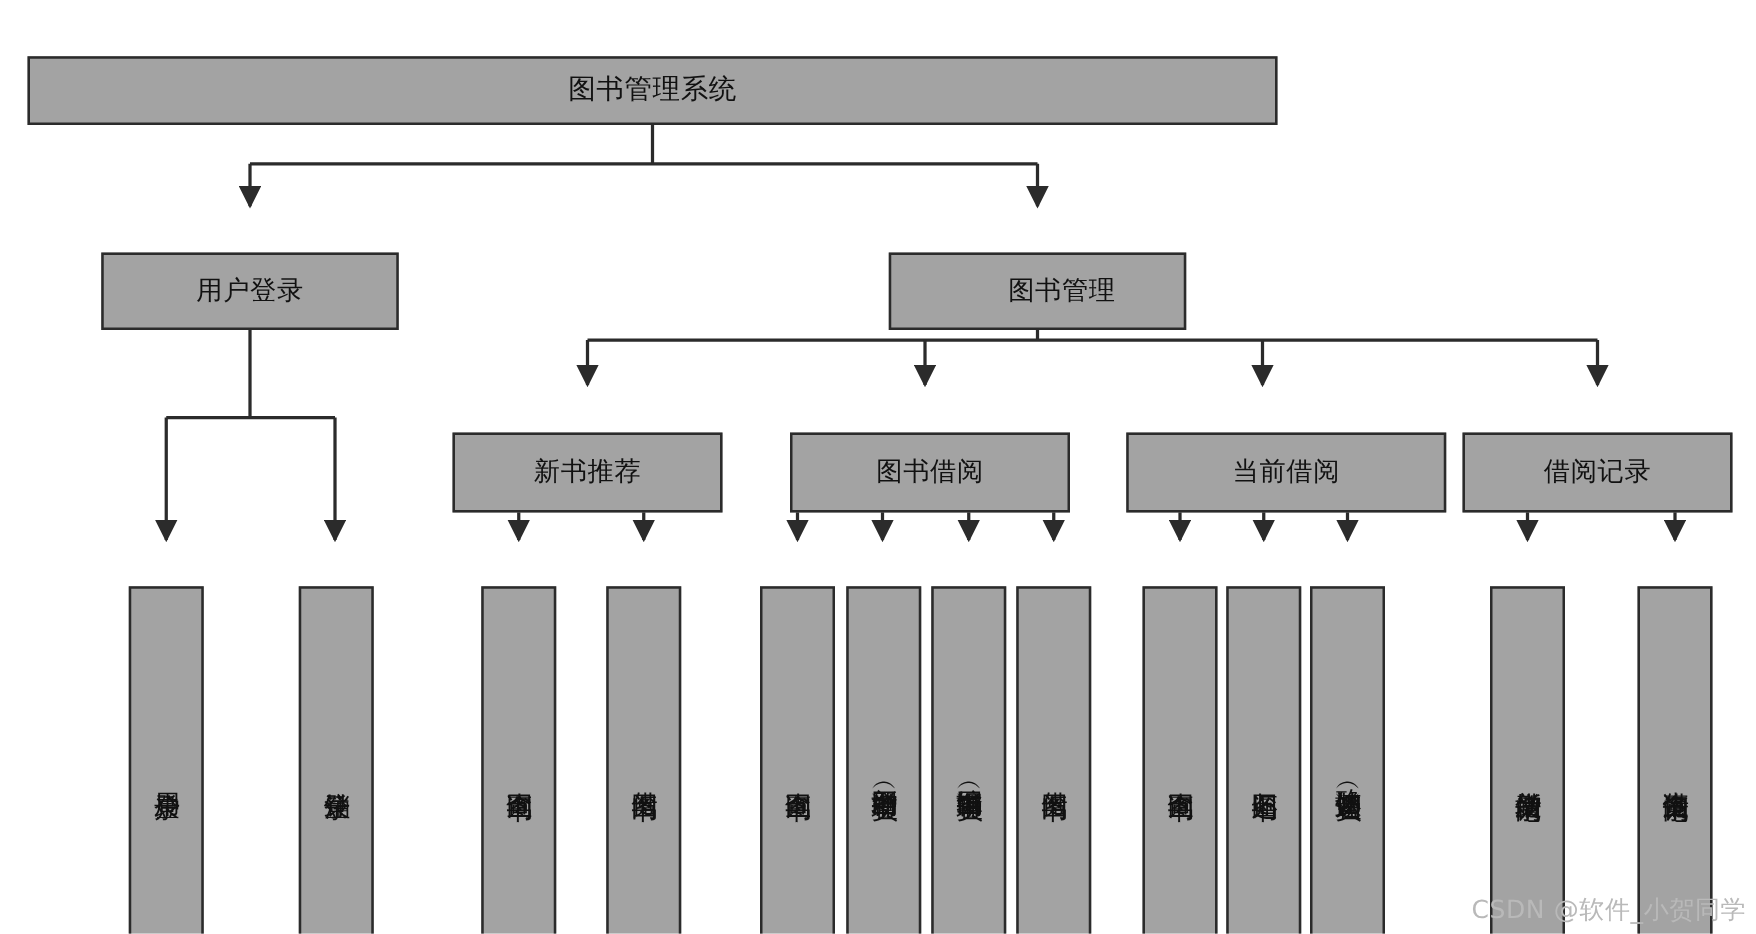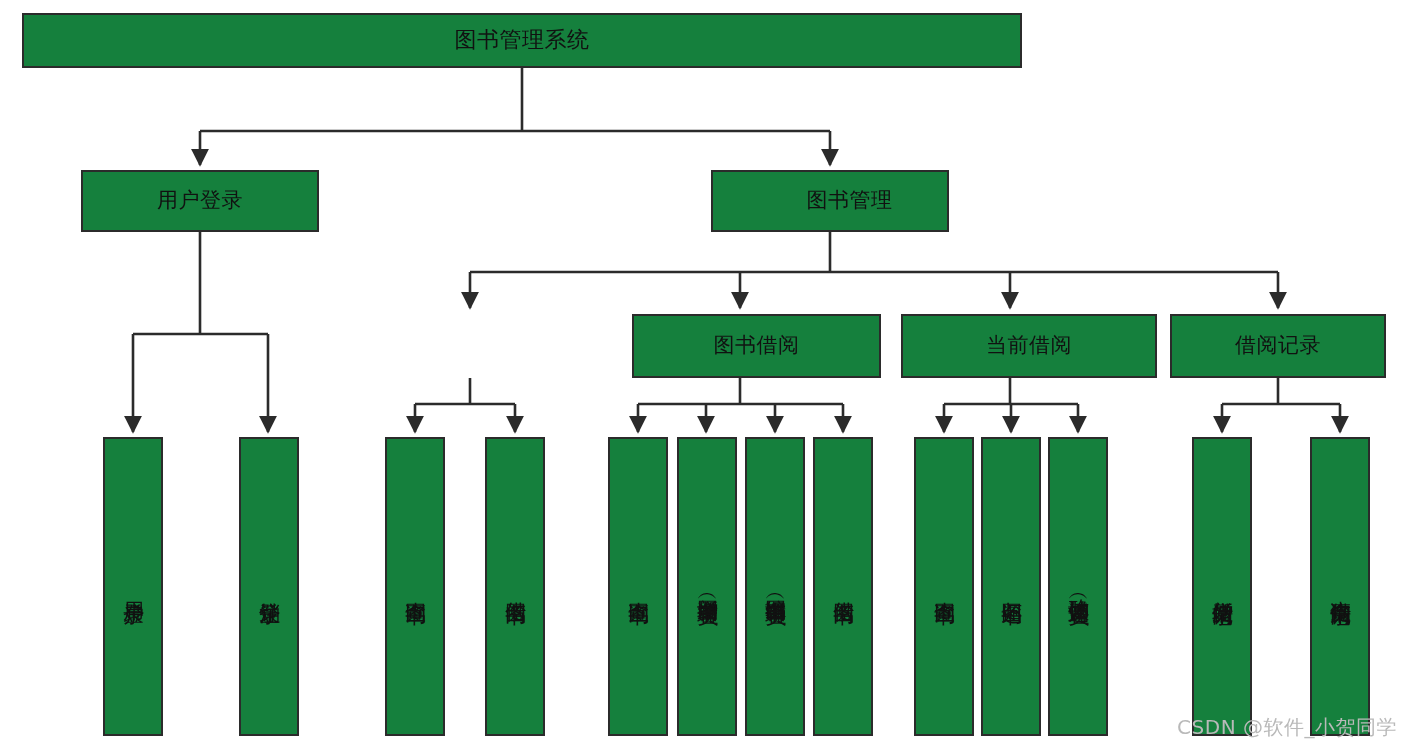--- a/index.html
+++ b/index.html
@@ -23,25 +23,26 @@
     left: 0;
     top: 0;
     width: 1405px;
     height: 747px;
     pointer-events: none;
   }
   .node {
     position: absolute;
     box-sizing: border-box;
     border: 2px solid #2b2b2b;
-    background: #15803d;
+    background: #a3a3a3;
     display: flex;
     align-items: center;
     justify-content: center;
     color: #111111;
+    margin-top: 32px;
   }
   .node.horiz {
     font-size: 21px;
     letter-spacing: 0.5px;
     line-height: 1.2;
   }
   .node.root {
     font-size: 22px;
   }
   .node.vert {
@@ -135,22 +136,25 @@
   </div>
 
   <div class="node horiz" style="left:81px; top:170px; width:238px; height:62px;">
     <span class="node-label">用户登录</span>
   </div>
 
   <div class="node horiz" style="left:711px; top:170px; width:238px; height:62px;padding-left:39px;">
     <span class="node-label">图书管理</span>
   </div>
 
-
-  <div class="node horiz" style="left:632px; top:314px; width:249px; height:64px;">
+  <div class="node horiz" style="left:362px; top:314px; width:216px; height:64px;">
+    <span class="node-label">新书推荐</span>
+  </div>
+
+  <div class="node horiz" style="left:632px; top:314px; width:224px; height:64px;">
     <span class="node-label">图书借阅</span>
   </div>
 
   <div class="node horiz" style="left:901px; top:314px; width:256px; height:64px;">
     <span class="node-label">当前借阅</span>
   </div>
 
   <div class="node horiz" style="left:1170px; top:314px; width:216px; height:64px;text-align:right;">
     <span class="node-label">借阅记录</span>
   </div>

